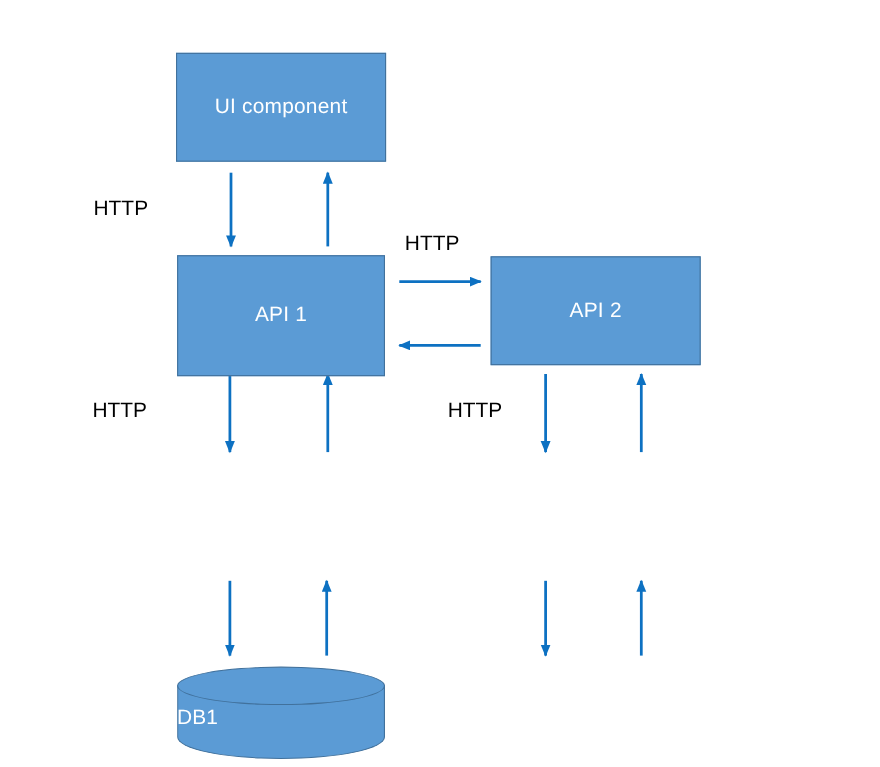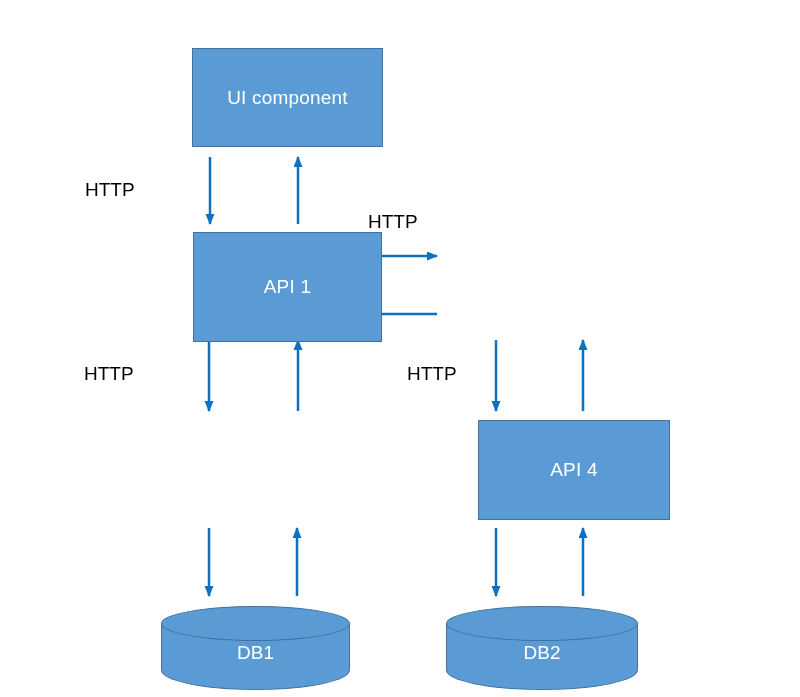--- a/index.html
+++ b/index.html
@@ -17,21 +17,21 @@
     font-family:"Liberation Sans",sans-serif;
     overflow:hidden;
   }
   .arrows{position:absolute;left:0;top:0;width:800px;height:697px;}
   .arrow-line{stroke:var(--arrow);stroke-width:2.5;}
   .arrow-head{fill:var(--arrow);}
   .box{
     position:absolute;background:var(--node-fill);
     border:1px solid var(--node-border);box-sizing:border-box;
     display:flex;align-items:center;justify-content:center;
-    color:var(--node-text);font-size:19px;letter-spacing:0.2px;margin-left:32px;
+    color:var(--node-text);font-size:19px;letter-spacing:0.2px;
   }
   .http-label{
     position:absolute;color:var(--label-text);
     font-size:19px;line-height:22px;
   }
   .cylinder{position:absolute;}
   .cyl-body{
     position:absolute;left:0;top:17px;right:0;bottom:0;
     background:var(--node-fill);
     border:1px solid var(--node-border);border-top:none;
@@ -40,21 +40,21 @@
   }
   .cyl-top{
     position:absolute;left:0;top:0;right:0;height:35px;
     background:var(--node-fill);
     border:1px solid var(--node-border);
     border-radius:50%;
     box-sizing:border-box;
   }
   .cyl-label{
     position:absolute;left:0;right:0;top:36px;
-    text-align:center;color:var(--node-text);font-size:19px;
+    text-align:left;color:var(--node-text);font-size:19px;
   }
 </style>
 </head>
 <body>
 
 <div class="canvas">
 
   <svg class="arrows" width="800" height="697" viewBox="0 0 800 697">
     <defs>
       <marker id="ah" markerUnits="userSpaceOnUse" markerWidth="12" markerHeight="10" refX="10" refY="4.5" orient="auto">
@@ -82,36 +82,31 @@
   </svg>
 
   <div class="box" style="left:160px;top:48px;width:191px;height:99px">
     <span>UI component</span>
   </div>
 
   <div class="box" style="left:161px;top:232px;width:189px;height:110px">
     <span>API 1</span>
   </div>
 
+  <div class="box" style="left:446px;top:233px;width:191px;height:99px">
+    <span>API 2</span>
+  </div>
 
 
-  <div class="box" style="left:446px;top:420px;width:192px;height:100px">
-    <span>API 4</span>
-  </div>
 
   <div class="cylinder" style="left:161px;top:606px;width:189px;height:84px">
     <div class="cyl-body"></div>
     <div class="cyl-top"></div>
     <span class="cyl-label">DB1</span>
   </div>
 
-  <div class="cylinder" style="left:446px;top:606px;width:192px;height:84px">
-    <div class="cyl-body"></div>
-    <div class="cyl-top"></div>
-    <span class="cyl-label">DB2</span>
-  </div>
 
   <span class="http-label" style="left:85px;top:179px">HTTP</span>
   <span class="http-label" style="left:368px;top:211px">HTTP</span>
   <span class="http-label" style="left:84px;top:363px">HTTP</span>
   <span class="http-label" style="left:407px;top:363px">HTTP</span>
 
 </div>
 
 </body></html>

